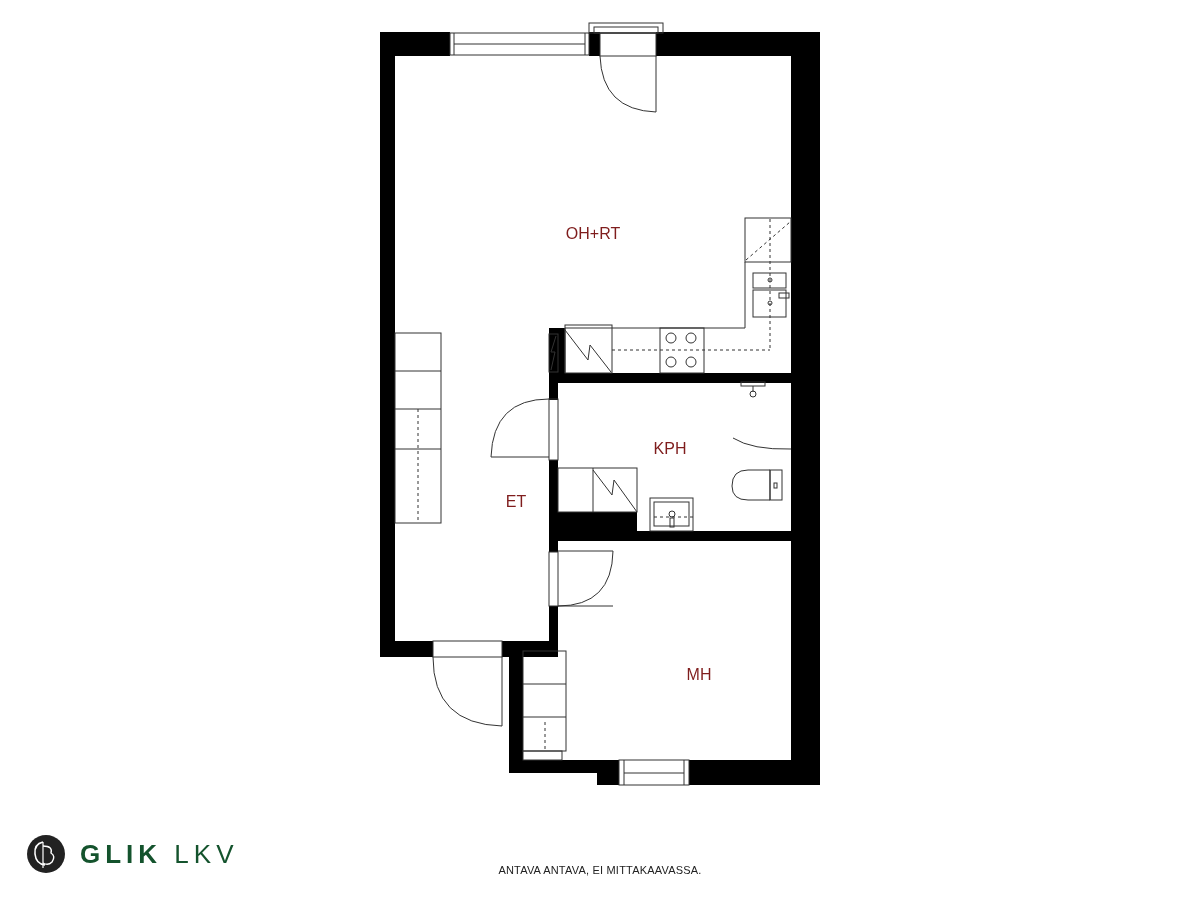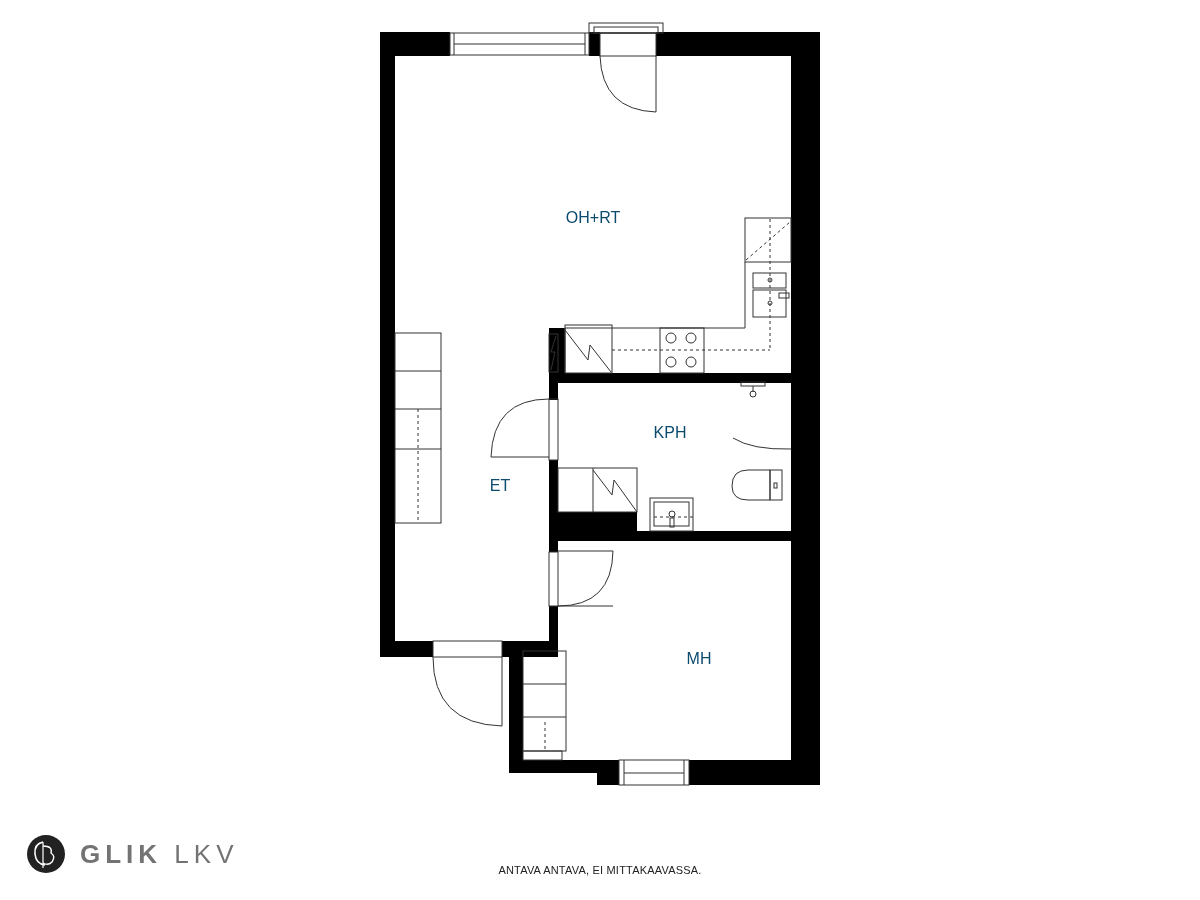--- a/index.html
+++ b/index.html
@@ -1,20 +1,20 @@
 <!DOCTYPE html>
 <html><head>
 <meta charset="utf-8">
 <style>
   html, body { margin:0; padding:0; background:#ffffff; }
   body { width:1200px; height:900px; position:relative; overflow:hidden; font-family:"Liberation Sans", sans-serif; }
   #plan { position:absolute; left:0; top:0; }
-  .room-label { position:absolute; font-size:16px; color:#0c4a6e; transform:translate(-50%,-50%); white-space:nowrap; }
+  .room-label { position:absolute; font-size:16px; color:#7f1d1d; transform:translate(-50%,-50%); white-space:nowrap;margin-top:16px; }
   .logo { position:absolute; left:26px; top:834px; display:flex; align-items:center; }
-  .logo-text { margin-left:14px; font-size:26px; letter-spacing:5px; color:#737373; }
+  .logo-text { margin-left:14px; font-size:26px; letter-spacing:5px; color:#14532d; }
   .logo-text b { font-weight:bold; }
   .logo-text span { font-weight:normal; }
   .disclaimer { position:absolute; left:600px; top:870px; transform:translate(-50%,-50%); font-size:11px; color:#222; letter-spacing:0.2px; white-space:nowrap; }
 </style>
 </head>
 <body>
 
 <svg id="plan" width="1200" height="900" viewBox="0 0 1200 900" xmlns="http://www.w3.org/2000/svg">
   <g fill="#000">
 
@@ -133,21 +133,21 @@
 
     <rect x="619" y="760" width="70" height="25"></rect>
     <line x1="624" y1="760" x2="624" y2="785"></line>
     <line x1="684" y1="760" x2="684" y2="785"></line>
     <line x1="624" y1="773" x2="684" y2="773"></line>
   </g>
 </svg>
 
 <div class="room-label" style="left:593px; top:218px;">OH+RT</div>
 <div class="room-label" style="left:670px; top:433px;">KPH</div>
-<div class="room-label" style="left:500px; top:486px;">ET</div>
+<div class="room-label" style="left:516px; top:486px;">ET</div>
 <div class="room-label" style="left:699px; top:659px;">MH</div>
 
 <div class="logo">
   <svg width="40" height="40" viewBox="0 0 40 40">
     <circle cx="20" cy="20" r="19" fill="#222"></circle>
     <path d="M17 8 Q8 10 9 20 Q10 30 19 31" fill="none" stroke="#fff" stroke-width="1.6"></path>
     <path d="M17 8 L17 34" fill="none" stroke="#fff" stroke-width="1.2"></path>
     <path d="M17 12 Q27 12 25 19 Q30 22 26 28 Q22 32 17 29" fill="none" stroke="#fff" stroke-width="1.4"></path>
   </svg>
   <div class="logo-text">

